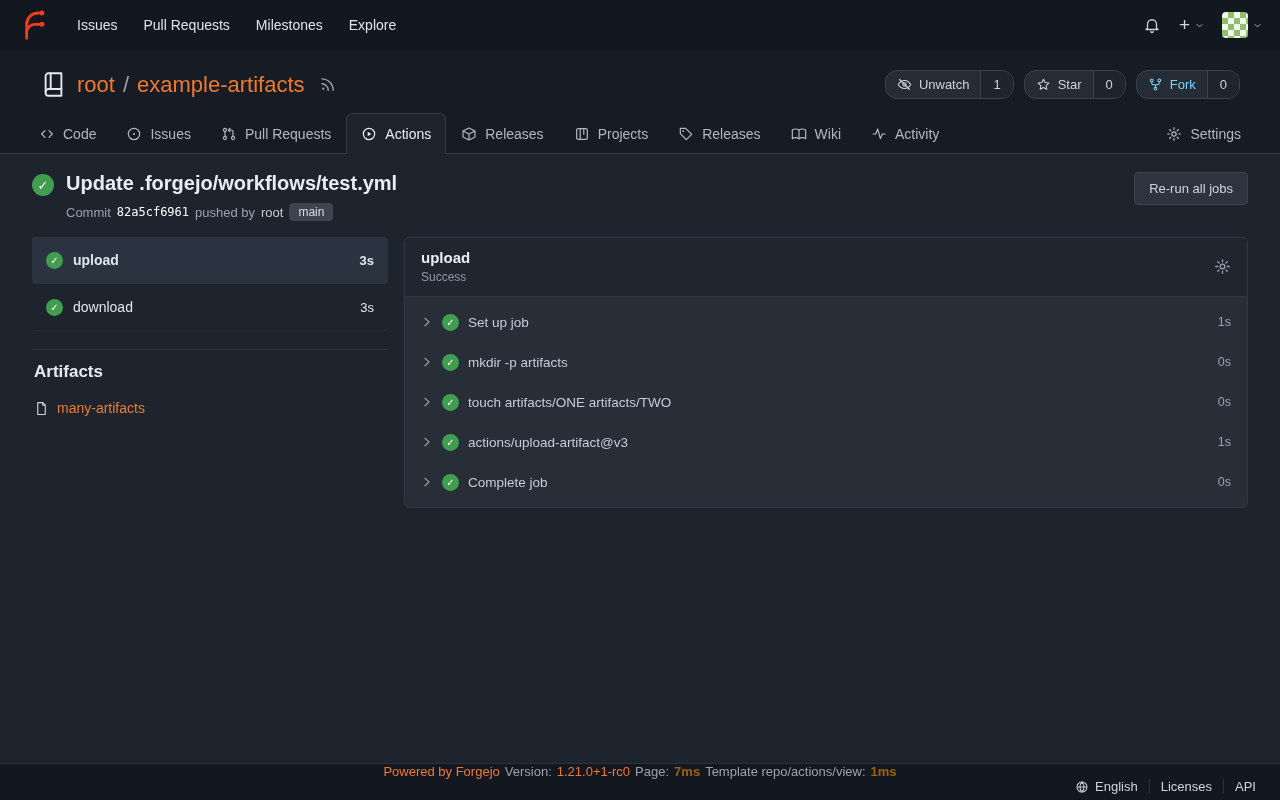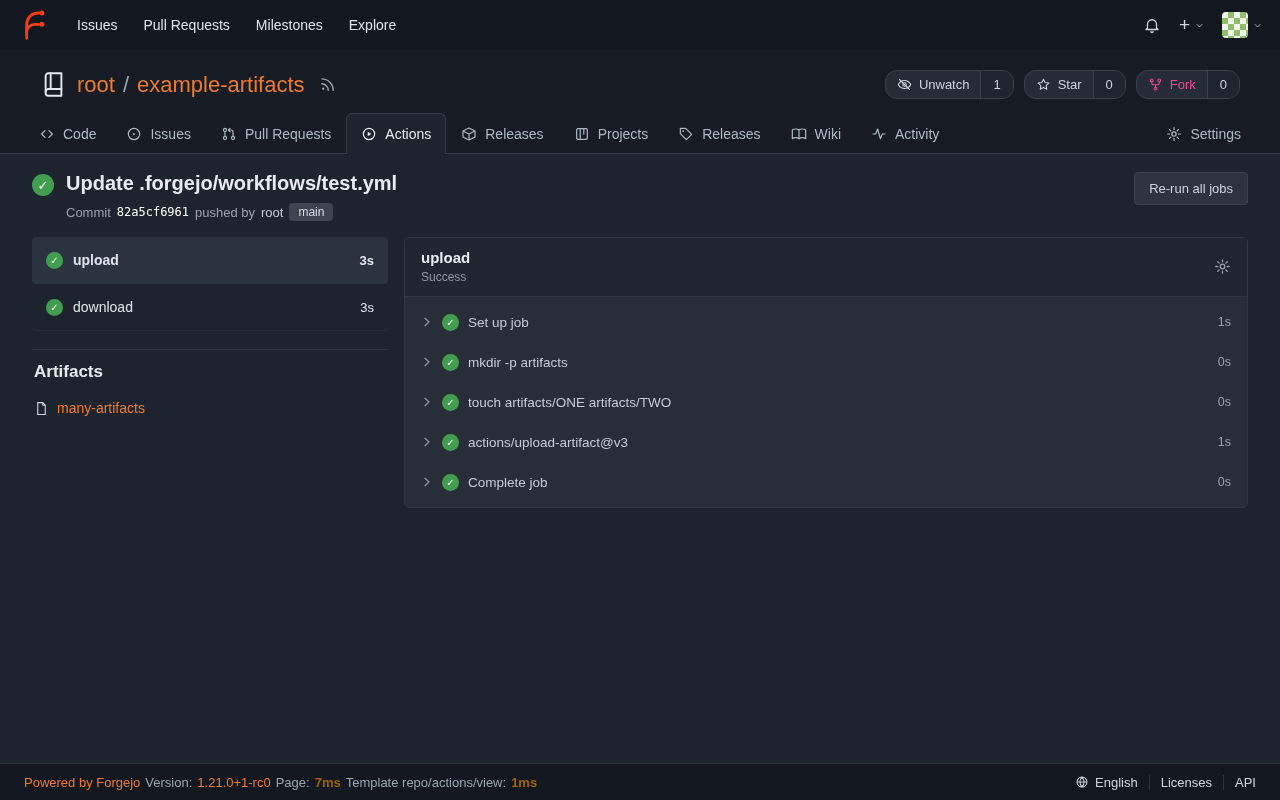--- a/index.html
+++ b/index.html
@@ -39,21 +39,21 @@
   .repo-title a { color:#ee7a2e; }
   .repo-title .name { font-weight:500; }
   .repo-title .sep { color:#98a2ae; }
   .rss-link { color:#98a2ae; margin-left:4px; }
   .rss-link svg { width:17px; height:17px; }
   .repo-actions { margin-left:auto; display:flex; gap:10px; }
   .btn-seg { display:flex; border:1px solid #3b424e; border-radius:12px; overflow:hidden; background:#262c36; font-size:13px; color:#cbd3dd; }
   .seg-main { display:flex; align-items:center; gap:7px; padding:6px 11px; }
   .seg-main svg { width:15px; height:15px; }
   .seg-count { padding:6px 12px; border-left:1px solid #3b424e; background:#1f252e; display:flex; align-items:center; }
-  .seg-dim { color:#ec4899; }
+  .seg-dim { color:#7dd3fc; }
 
   
   .tabs { display:flex; align-items:flex-end; padding:0 24px; border-bottom:1px solid #353c47; margin-top:2px; }
   .tab { display:flex; align-items:center; gap:8px; padding:12px 14px; font-size:14px; color:#aeb8c4;
     border:1px solid transparent; border-bottom:none; border-radius:6px 6px 0 0; margin-bottom:-1px; }
   .tab svg { width:16px; height:16px; }
   .tab.active { background:#1e242d; border-color:#353c47; color:#e8ecf2; }
   .tab-right { margin-left:auto; }
 
   
@@ -94,21 +94,21 @@
   .panel-gear svg { width:17px; height:17px; }
   .steps { background:#272e38; padding:5px 0; }
   .step-row { display:flex; align-items:center; gap:9px; height:40px; padding:0 16px;
     font-size:13.5px; color:#c3ccd7; cursor:pointer; }
   .step-chevron { color:#8f99a5; }
   .step-chevron svg { width:12px; height:12px; }
   .step-dur { margin-left:auto; font-size:12.5px; color:#97a1ad; }
 
   
   footer { background:#131820; border-top:1px solid #2c323d; height:37px; flex-shrink:0;
-    display:flex; align-items:center; padding:0 24px; font-size:13px; color:#98a2ae; }
+    display:flex; align-items:center; padding:0 24px; font-size:13px; color:#98a2ae;flex-direction:column; }
   .footer-left { display:flex; align-items:center; gap:5px; white-space:nowrap; }
   .footer-left a { color:#ee7a2e; }
   .strong { color:#a16207; font-weight:700; }
   .footer-right { margin-left:auto; display:flex; align-items:center; }
   .footer-right .f-item { display:flex; align-items:center; gap:6px; padding:0 11px; color:#ccd4de;text-align:right; }
   .footer-right .f-item + .f-item { border-left:1px solid #2c323d; }
   .footer-right .f-item:last-child { padding-right:0; }
   .footer-right svg { width:14px; height:14px; }
 </style>
 </head>

